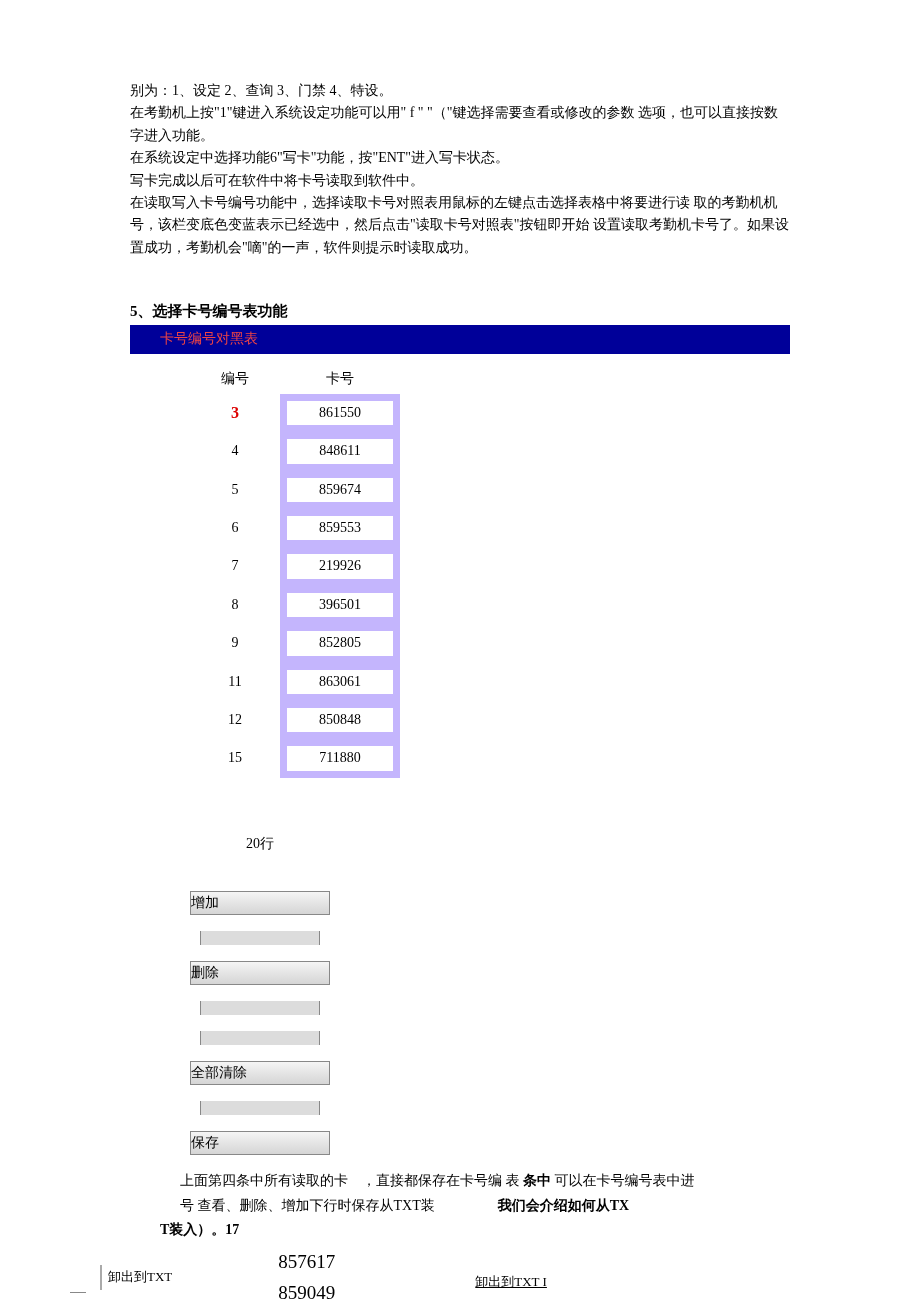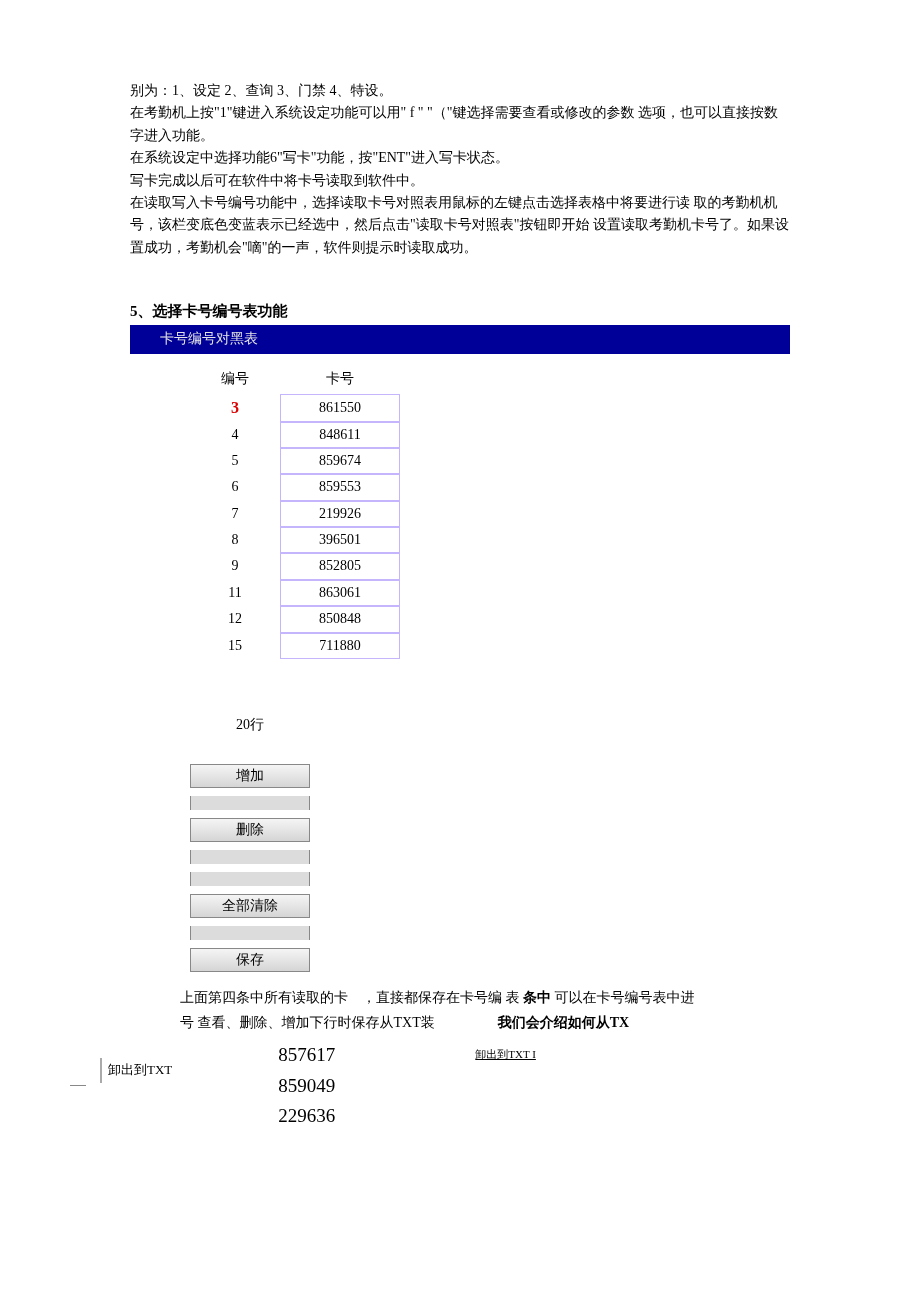--- a/index.html
+++ b/index.html
@@ -23,21 +23,21 @@
       margin: 0;
       line-height: 1.6;
     }
     .section-title {
       font-weight: bold;
       margin-bottom: 2px;
       font-size: 15px;
     }
     .title-bar {
       background: #000099;
-      color: #e5e5e5;
+      color: #ef4444;
       padding: 3px 30px;
       font-size: 14px;
       margin-bottom: 10px;
     }
     .ui-container {
       display: flex;
       align-items: flex-start;
       gap: 50px;
       margin-left: 60px;
       margin-bottom: 15px;
@@ -57,46 +57,46 @@
       padding: 1px 10px;
       text-align: center;
       font-size: 14px;
     }
     .card-table .col-num {
       width: 90px;
       text-align: center;
     }
     .card-table .col-card {
       width: 120px;
-      border: 1px solid #c4b5fd;
+      border: 7px solid #c4b5fd;
       text-align: center;
     }
     .card-table .highlight {
       color: #d00;
       font-weight: bold;
       font-size: 16px;
     }
     .side-controls {
       display: flex;
       flex-direction: column;
       align-items: center;
-      gap: 8px;
+      gap: 16px;
       margin-top: 5px;
     }
     .row-count {
       font-size: 14px;
       margin-bottom: 20px;
     }
     .btn {
-      width: 120px;
+      width: 140px;
       height: 24px;
       background: linear-gradient(to bottom, #f5f5f5, #d5d5d5);
       border: 1px solid #888;
       font-size: 14px;
-      text-align: center;
+      text-align: left;
       line-height: 22px;
       margin: 0;
     }
     .btn-spacer {
       width: 120px;
       height: 14px;
       background: #dcdcdc;
       border-left: 1px solid #888;
       border-right: 1px solid #888;
     }
@@ -129,22 +129,22 @@
       margin-top: 18px;
     }
     .extra-nums {
       display: flex;
       flex-direction: column;
       font-size: 19px;
       margin-left: 40px;
     }
     .export-link {
       text-decoration: underline;
-      font-size: 11px;
-      margin-top: 6px;
+      font-size: 13px;
+      margin-top: 25px;
       margin-left: 80px;
     }
     .hr-short {
       border: none;
       border-top: 1px solid #888;
       width: 16px;
       margin-top: 2px;
       margin-left: -30px;
     }
   </style>
@@ -236,20 +236,21 @@
     &nbsp;&nbsp;
     <span>，直接都保存在卡号编  表</span>
     <span class="bold-seg">条中</span>
     <span>可以在卡号编号表中进</span>
   </div>
   <div class="bottom-segment">
     <span>号 查看、删除、增加下行时保存从TXT装</span>
     &nbsp;&nbsp;&nbsp;&nbsp;&nbsp;&nbsp;&nbsp;&nbsp;&nbsp;&nbsp;&nbsp;&nbsp;&nbsp;&nbsp;&nbsp;&nbsp;
     <span class="bold-seg">我们会介绍如何从TX</span>
   </div>
+  <div class="bottom-segment bold-seg" style="margin-left:-20px;">T装入）。17</div>
 </div>
 
 <div class="extra-section">
   <div>
     <span class="export-btn">卸出到TXT</span>
     <hr class="hr-short">
   </div>
   <div class="extra-nums">
     <span>857617</span>
     <span>859049</span>

